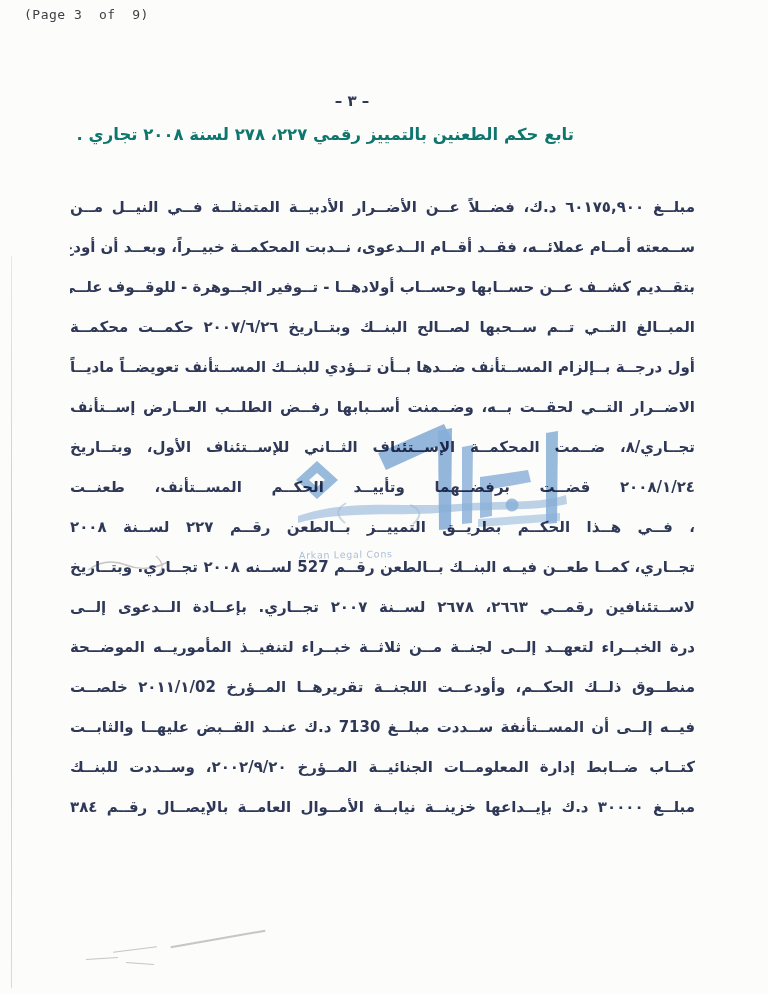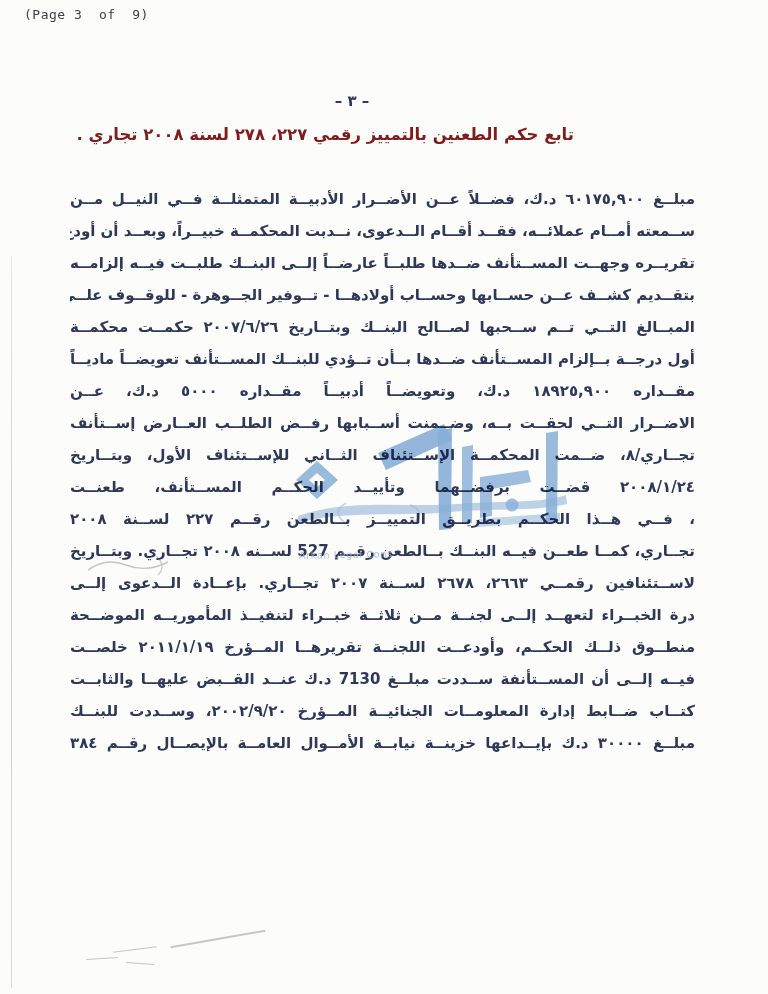--- a/index.html
+++ b/index.html
@@ -14,31 +14,31 @@
     font-size:13px; color:#3f4046; white-space:pre; letter-spacing:.5px;
   }
   .page-num {
     position:absolute; top:92px; left:292px; width:120px;
     text-align:center; font-size:15px; font-weight:600;
     color:#2e3754; white-space:pre;
   }
   .header-line {
     position:absolute; top:125px; right:194px;
     direction:rtl; white-space:nowrap;
-    font-size:16.5px; font-weight:700; color:#7f1d1d;
+    font-size:16.5px; font-weight:700; color:#0f766e;
   }
   .body-block {
     position:absolute; top:183px; left:70px; right:73px;
     direction:rtl; color:#2f3857; font-size:15px; font-weight:600;
     z-index:2;
   }
   .bline {
     height:32px; line-height:32px;
     text-align:justify; text-align-last:justify; text-justify:inter-word;
-    white-space:nowrap; overflow:hidden;
+    white-space:nowrap; overflow:hidden;margin-top:8px;
   }
   .watermark {
     position:absolute; left:290px; top:419px; width:292px; height:150px;
     z-index:3; mix-blend-mode:multiply; opacity:.82; pointer-events:none;
   }
   .wm-caption {
     position:absolute; left:299px; top:549px; z-index:3;
     font-size:9.5px; color:#9db4d4; letter-spacing:.7px;
     transform:rotate(-1deg); opacity:.85; white-space:nowrap;
   }
@@ -61,33 +61,31 @@
 
   <div class="scan-label">(Page 3  of  9)</div>
 
   <div class="page-num">– ٣ –</div>
 
   <div class="header-line">تابع حكم الطعنين بالتمييز رقمي ٢٢٧، ٢٧٨ لسنة ٢٠٠٨ تجاري .</div>
 
   <div class="body-block">
       <div class="bline">مبلــغ ٦٠١٧٥,٩٠٠ د.ك، فضــلاً عــن الأضــرار الأدبيــة المتمثلــة فــي النيــل مــن</div>
       <div class="bline">ســمعته أمــام عملائــه، فقــد أقــام الــدعوى، نــدبت المحكمــة خبيــراً، وبعــد أن أودع</div>
-      <div class="bline">تقريــره وجهــت المســتأنف ضــدها طلبــاً عارضــاً إلــى البنــك طلبــت فيــه إلزامــه</div>
       <div class="bline">بتقــديم كشــف عــن حســابها وحســاب أولادهــا - تــوفير الجــوهرة - للوقــوف علــى</div>
       <div class="bline">المبــالغ التــي تــم ســحبها لصــالح البنــك وبتــاريخ ٢٠٠٧/٦/٢٦ حكمــت محكمــة</div>
       <div class="bline">أول درجــة بــإلزام المســتأنف ضــدها بــأن تــؤدي للبنــك المســتأنف تعويضــاً ماديــاً</div>
-      <div class="bline">مقــداره ١٨٩٢٥,٩٠٠ د.ك، وتعويضــاً أدبيــاً مقــداره ٥٠٠٠ د.ك، عــن</div>
       <div class="bline">الاضــرار التــي لحقــت بــه، وضــمنت أســبابها رفــض الطلــب العــارض إســتأنف</div>
       <div class="bline">تجــاري/٨، ضــمت المحكمــة الإســتئناف الثــاني للإســتئناف الأول، وبتــاريخ</div>
       <div class="bline">٢٠٠٨/١/٢٤ قضــت برفضــهما وتأييــد الحكــم المســتأنف، طعنــت</div>
       <div class="bline">، فــي هــذا الحكــم بطريــق التمييــز بــالطعن رقــم ٢٢٧ لســنة ٢٠٠٨</div>
       <div class="bline">تجــاري، كمــا طعــن فيــه البنــك بــالطعن رقــم 527 لســنه ٢٠٠٨ تجــاري. وبتــاريخ</div>
       <div class="bline">لاســتئنافين رقمــي ٢٦٦٣، ٢٦٧٨ لســنة ٢٠٠٧ تجــاري. بإعــادة الــدعوى إلــى</div>
       <div class="bline">درة الخبــراء لتعهــد إلــى لجنــة مــن ثلاثــة خبــراء لتنفيــذ المأموريــه الموضــحة</div>
-      <div class="bline">منطــوق ذلــك الحكــم، وأودعــت اللجنــة تقريرهــا المــؤرخ ٢٠١١/١/١٩ خلصــت</div>
+      <div class="bline">منطــوق ذلــك الحكــم، وأودعــت اللجنــة تقريرهــا المــؤرخ ٢٠١١/١/02 خلصــت</div>
       <div class="bline">فيــه إلــى أن المســتأنفة ســددت مبلــغ 7130 د.ك عنــد القــبض عليهــا والثابــت</div>
       <div class="bline">كتــاب ضــابط إدارة المعلومــات الجنائيــة المــؤرخ ٢٠٠٢/٩/٢٠، وســددت للبنــك</div>
       <div class="bline">مبلــغ ٣٠٠٠٠ د.ك بإيــداعها خزينــة نيابــة الأمــوال العامــة بالإيصــال رقــم ٣٨٤</div>
     </div>
 
   <svg class="watermark" viewBox="0 0 292 150" xmlns="http://www.w3.org/2000/svg">
     <g fill="#6f9fd4">
 
       <path fill-rule="evenodd" d="M27 42 L48 61 L27 80 L6 61 Z M27 54 L35 61 L27 68 L19 61 Z" opacity=".85"></path>
 

